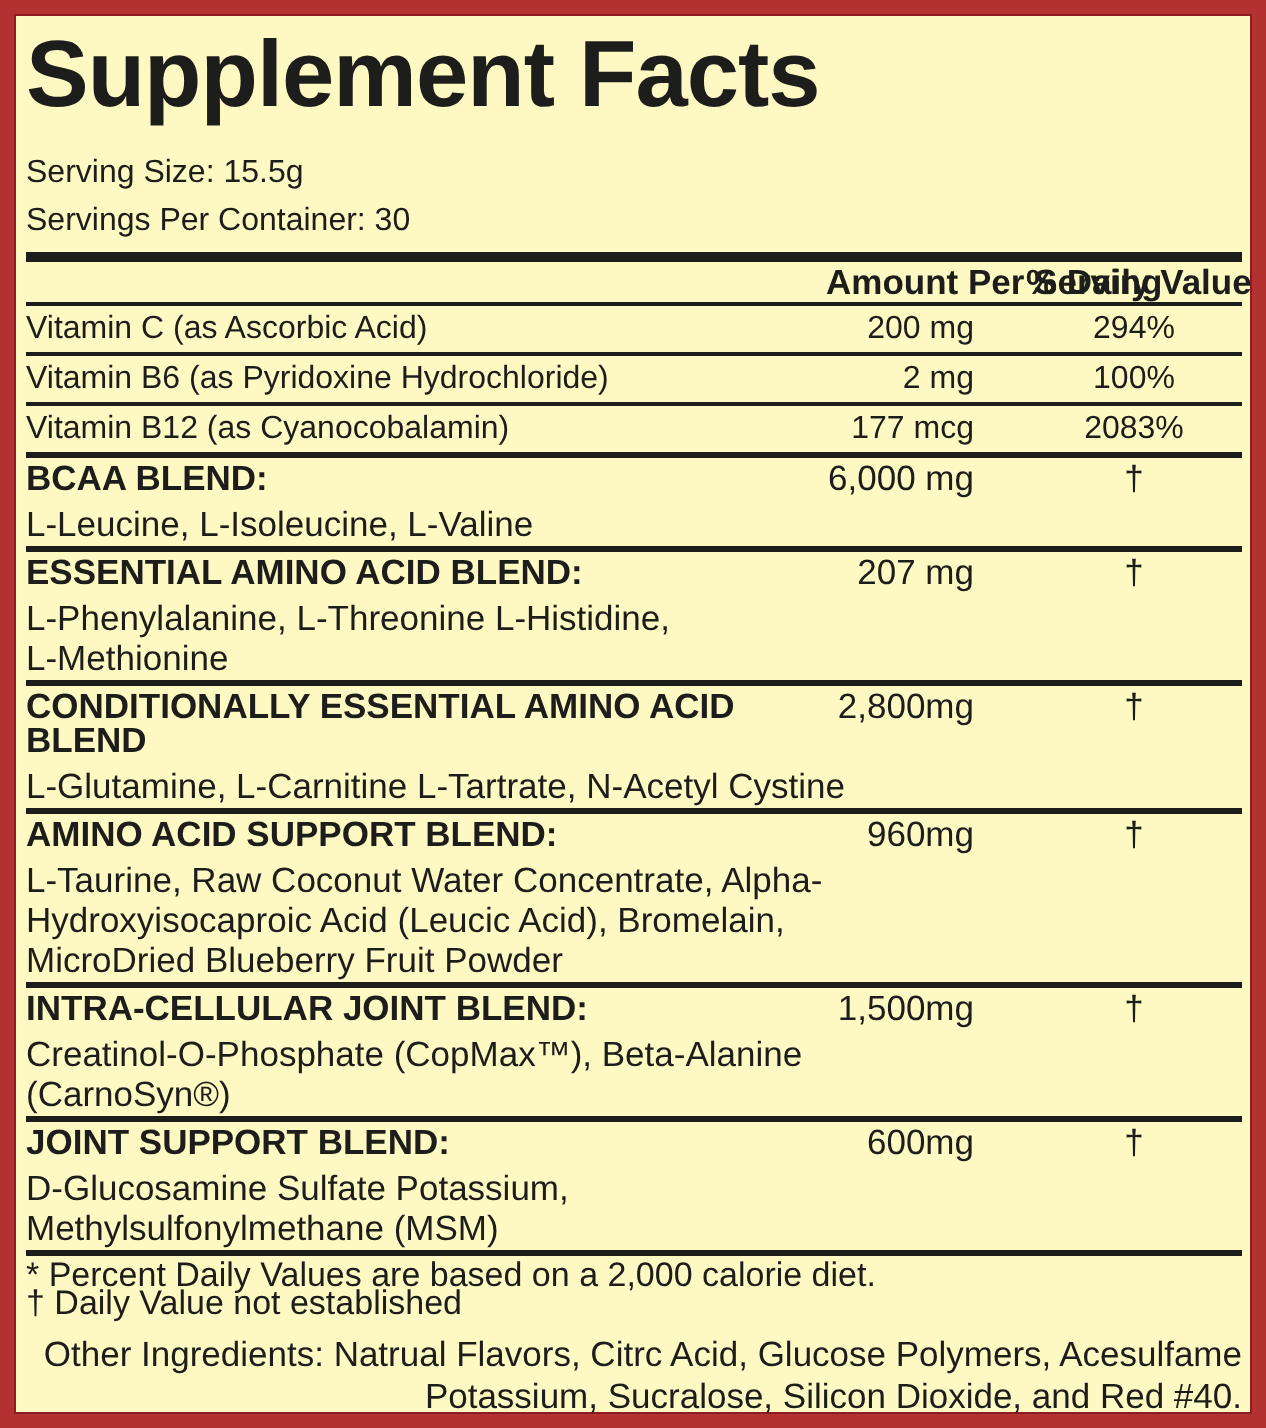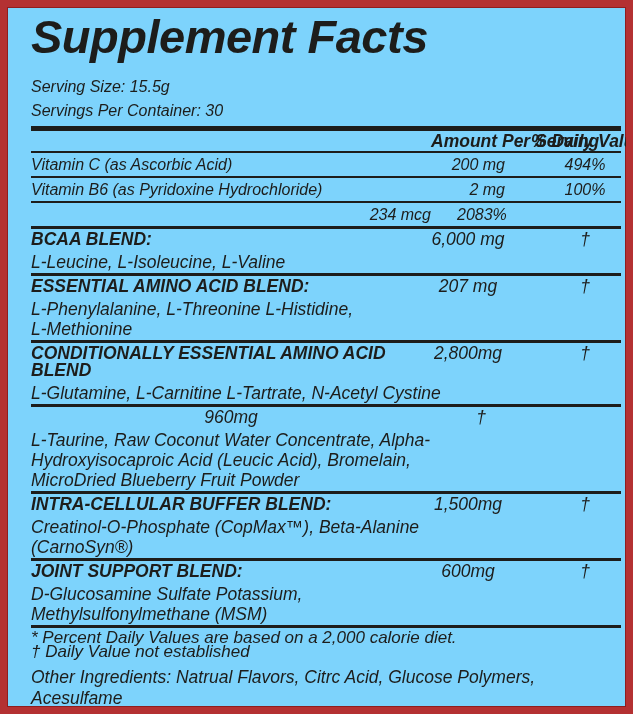--- a/index.html
+++ b/index.html
@@ -3,41 +3,41 @@
 <meta charset="utf-8">
 <style>
   :root{
     --border-red:#b43132;
     --border-red-dark:#8f1d1f;
     --ink:#1d1d1b;
   }
   html,body{margin:0;padding:0;background:#ffffff;}
   body{width:633px;height:714px;overflow:hidden;font-family:"Liberation Sans",sans-serif;color:var(--ink);}
   .label{
-    box-sizing:border-box;width:633px;height:714px;background:#7dd3fc;
+    box-sizing:border-box;width:633px;height:714px;background:#fef9c3;
     border:7px solid var(--border-red);
     box-shadow:inset 0 0 0 1px var(--border-red-dark);
-    padding:0 5px 0 24px;overflow:hidden;font-style:italic;
+    padding:0 5px 0 6px;overflow:hidden;
   }
   .title{font-size:47px;font-weight:700;line-height:50px;letter-spacing:-0.5px;margin-top:5px;white-space:nowrap;}
   .serving-block{margin-top:13px;font-size:16px;line-height:24px;}
   .thick-bar{height:5px;background:var(--ink);margin-top:3px;}
   .row-grid{display:grid;grid-template-columns:400px 74px 134px;}
   .header-row{padding:2px 0 1px;border-bottom:2px solid var(--ink);font-weight:700;font-size:17.5px;line-height:17px;}
   .col-amount{text-align:right;white-space:nowrap;}
   .col-dv{text-align:center;padding-left:26px;white-space:nowrap;}
   .vitamin-row{padding:2px 0;border-bottom:2px solid var(--ink);font-size:16px;line-height:19px;}
   #vitamin-rows .vitamin-row:last-child{border-bottom-width:3px;}
   .blend-row{padding:2px 0 1px;border-bottom:3px solid var(--ink);}
   .blend-name{font-weight:700;font-size:17.5px;line-height:17px;white-space:pre-line;}
-  .blend-amount{font-size:17.5px;line-height:17px;text-align:center;white-space:nowrap;}
+  .blend-amount{font-size:17.5px;line-height:17px;text-align:right;white-space:nowrap;}
   .blend-dv{font-size:17.5px;line-height:17px;text-align:center;padding-left:26px;}
   .blend-ingredients{margin-top:4px;font-size:17.5px;line-height:20px;white-space:pre-line;max-width:430px;}
   .footnotes{padding-top:3px;font-size:17px;line-height:14px;}
-  .other-ingredients{margin-top:8px;font-size:17.5px;line-height:20.5px;white-space:pre-line;}
+  .other-ingredients{margin-top:8px;font-size:17.5px;line-height:20.5px;white-space:pre-line;text-align:right;}
 </style>
 </head>
 <body>
 
 <div class="label">
 
   <div class="title">Supplement Facts</div>
 
   <div class="serving-block">
     <div>Serving Size: 15.5g</div>
@@ -49,31 +49,32 @@
   <div class="row-grid header-row">
     <div></div>
     <div class="col-amount">Amount Per Serving</div>
     <div class="col-dv">% Daily Value*</div>
   </div>
 
   <div id="vitamin-rows">
   <div class="row-grid vitamin-row">
     <div class="v-name">Vitamin C (as Ascorbic Acid)</div>
     <div class="col-amount v-amount">200 mg</div>
-    <div class="col-dv v-dv">494%</div>
+    <div class="col-dv v-dv">294%</div>
   </div>
 
   <div class="row-grid vitamin-row">
     <div class="v-name">Vitamin B6 (as Pyridoxine Hydrochloride)</div>
     <div class="col-amount v-amount">2 mg</div>
     <div class="col-dv v-dv">100%</div>
   </div>
 
   <div class="row-grid vitamin-row">
-    <div class="col-amount v-amount">234 mcg</div>
+    <div class="v-name">Vitamin B12 (as Cyanocobalamin)</div>
+    <div class="col-amount v-amount">177 mcg</div>
     <div class="col-dv v-dv">2083%</div>
   </div>
 </div>
 
   <div id="blend-rows">
   <div class="blend-row">
     <div class="row-grid">
       <div class="blend-name">BCAA BLEND:</div>
       <div class="blend-amount">6,000 mg</div>
       <div class="blend-dv">†</div>
@@ -96,31 +97,32 @@
       <div class="blend-name">CONDITIONALLY ESSENTIAL AMINO ACID
 BLEND</div>
       <div class="blend-amount">2,800mg</div>
       <div class="blend-dv">†</div>
     </div>
     <div class="blend-ingredients">L-Glutamine, L-Carnitine L-Tartrate, N-Acetyl Cystine</div>
   </div>
 
   <div class="blend-row">
     <div class="row-grid">
+      <div class="blend-name">AMINO ACID SUPPORT BLEND:</div>
       <div class="blend-amount">960mg</div>
       <div class="blend-dv">†</div>
     </div>
     <div class="blend-ingredients">L-Taurine, Raw Coconut Water Concentrate, Alpha-
 Hydroxyisocaproic Acid (Leucic Acid), Bromelain,
 MicroDried Blueberry Fruit Powder</div>
   </div>
 
   <div class="blend-row">
     <div class="row-grid">
-      <div class="blend-name">INTRA-CELLULAR BUFFER BLEND:</div>
+      <div class="blend-name">INTRA-CELLULAR JOINT BLEND:</div>
       <div class="blend-amount">1,500mg</div>
       <div class="blend-dv">†</div>
     </div>
     <div class="blend-ingredients">Creatinol-O-Phosphate (CopMax™), Beta-Alanine
 (CarnoSyn®)</div>
   </div>
 
   <div class="blend-row">
     <div class="row-grid">
       <div class="blend-name">JOINT SUPPORT BLEND:</div>

